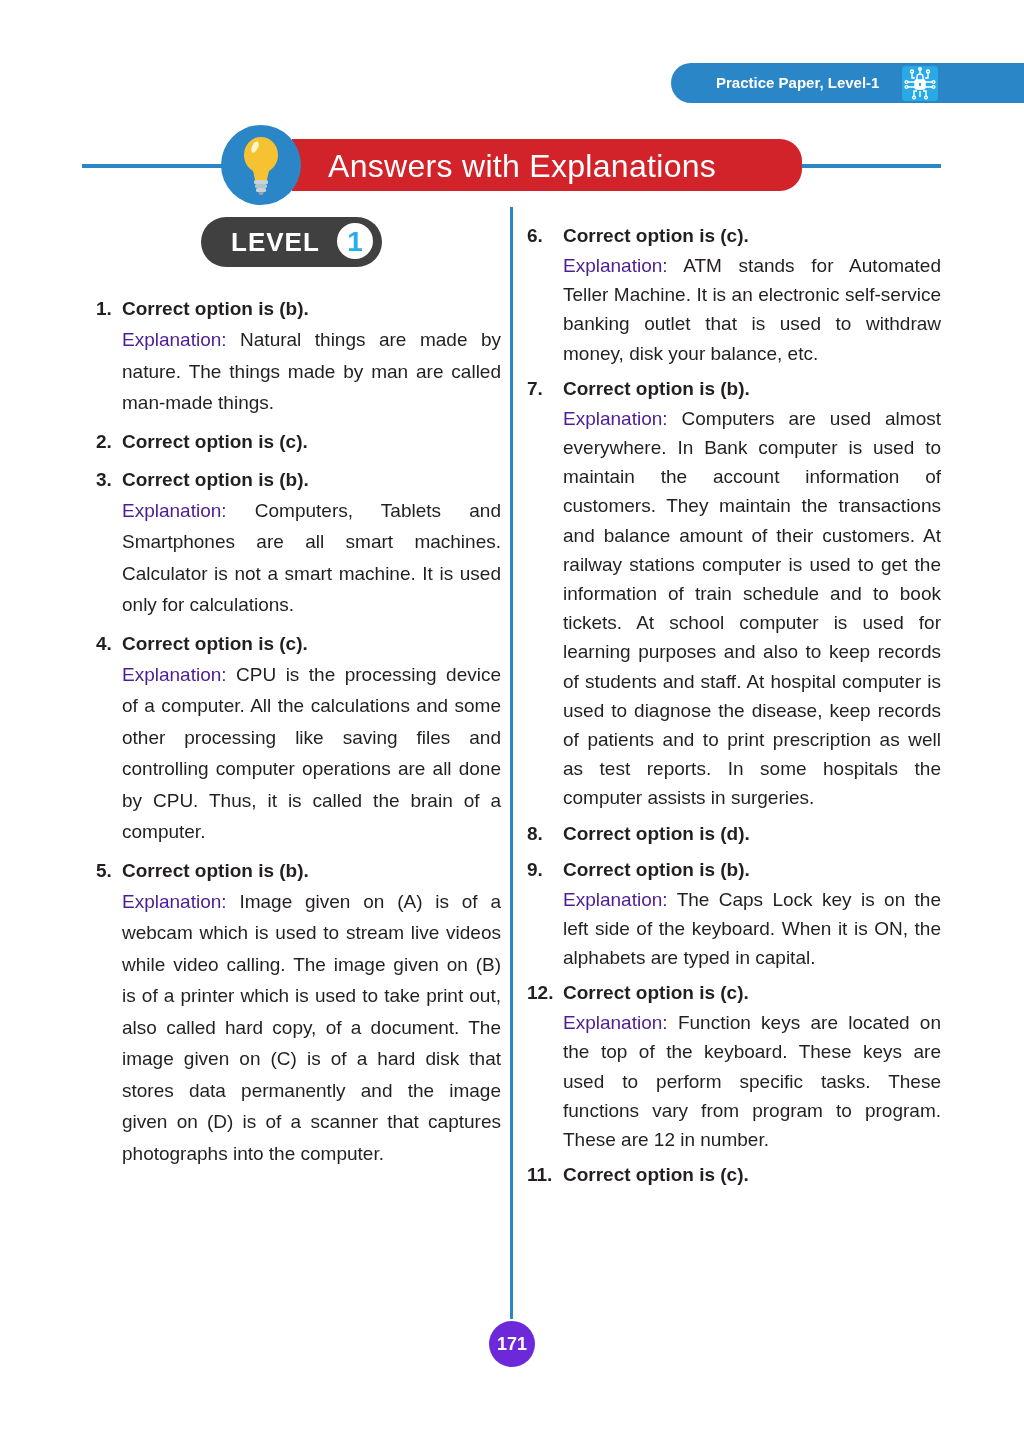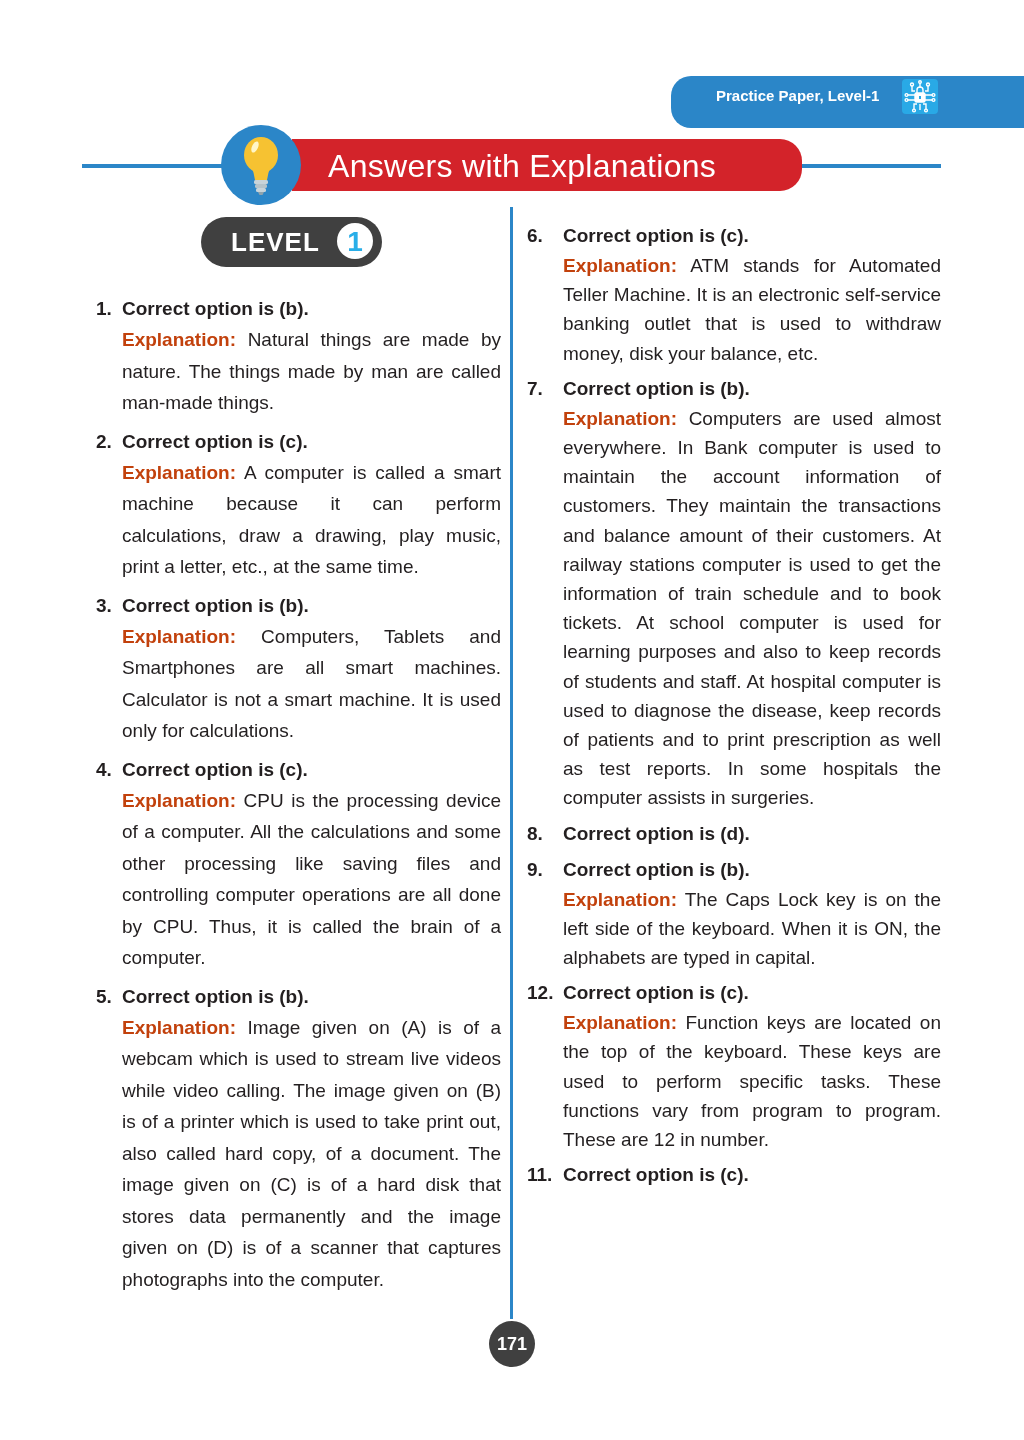--- a/index.html
+++ b/index.html
@@ -1,21 +1,21 @@
 <!DOCTYPE html>
 <html><head>
   <meta charset="utf-8">
   <style>
     html, body { margin: 0; padding: 0; }
     body {
       width: 1024px; height: 1440px; background: #ffffff; position: relative; overflow: hidden;
       font-family: "Liberation Sans", sans-serif; color: #231f20;
     }
     .header-tab {
-      position: absolute; left: 671px; top: 76px; width: 353px; height: 52px;
+      position: absolute; left: 671px; top: 63px; width: 353px; height: 40px;
       background: #2b86c8; border-radius: 20px 0 0 20px;
       display: flex; align-items: center;
     }
     .header-tab .label {
       position: absolute; left: 45px; top: 11px; color: #fff; font-weight: bold; font-size: 15px;
     }
     .header-tab .chip {
       position: absolute; left: 231px; top: 3px; width: 36px; height: 35px;
       background: #29a9e6; border-radius: 4px;
     }
@@ -55,26 +55,26 @@
     .qa { position: relative; }
     .q {
       font-weight: bold; font-size: 19px; line-height: 30px; display: flex;
     }
     .q .num { width: 26px; flex: none; }
     .col-right .q .num { width: 36px; }
     .ex {
       font-size: 19px; line-height: 31.5px; text-align: justify; padding-left: 26px;
     }
     .col-right .ex { padding-left: 36px; line-height: 29.2px; }
-    .ex .ex-label { color: #c2410c; font-weight: bold; }
+    .ex .ex-label { color: #4c1d95; font-weight: normal; }
     .gap-l { height: 8px; }
     .gap-r { height: 6px; }
     .page-num {
       position: absolute; left: 489px; top: 1321px; width: 46px; height: 46px; border-radius: 50%;
-      background: #404040; color: #fff; font-weight: bold; font-size: 18px; text-align: center; line-height: 46px;
+      background: #6d28d9; color: #fff; font-weight: bold; font-size: 18px; text-align: center; line-height: 46px;
     }
   </style>
 </head>
 <body>
 
 <div class="header-tab">
   <span class="label">Practice Paper, Level-1</span>
   <span class="chip">
     <svg width="36" height="35" viewBox="0 0 36 35">
       <g stroke="#fff" stroke-width="1.4" fill="none">
@@ -127,21 +127,20 @@
         <span>Correct option is (b).</span>
       </div>
     <div class="ex"><span class="ex-label">Explanation:</span> <span>Natural things are made by nature. The things made by man are called man-made things.</span></div>
   </div>
   <div class="gap-l"></div>
   <div class="qa">
     <div class="q">
         <span class="num">2.</span>
         <span>Correct option is (c).</span>
       </div>
-    <div class="ex"><span class="ex-label">Explanation:</span> <span>A computer is called a smart machine because it can perform calculations, draw a drawing, play music, print a letter, etc., at the same time.</span></div>
   </div>
   <div class="gap-l"></div>
   <div class="qa">
     <div class="q">
         <span class="num">3.</span>
         <span>Correct option is (b).</span>
       </div>
     <div class="ex"><span class="ex-label">Explanation:</span> <span>Computers, Tablets and Smartphones are all smart machines. Calculator is not a smart machine. It is used only for calculations.</span></div>
   </div>
   <div class="gap-l"></div>

